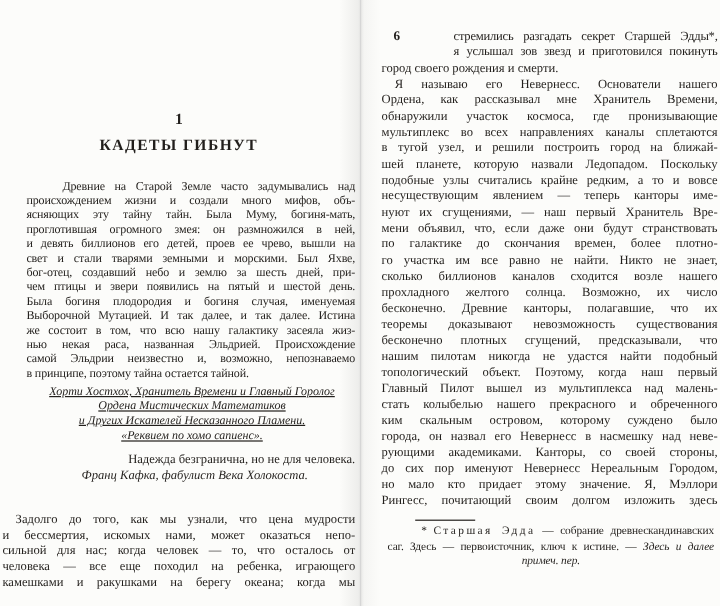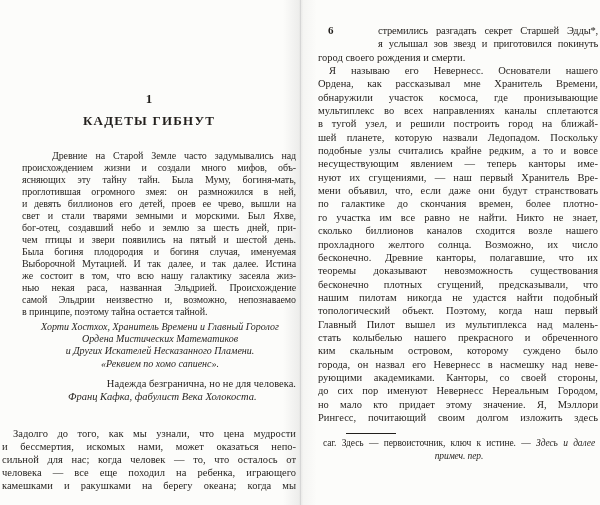--- a/index.html
+++ b/index.html
@@ -16,21 +16,21 @@
   .line{display:block;}
   .jlines .line{text-align:justify;text-align-last:justify;}
   .jlines.last-flush .line:last-child{text-align-last:left;}
   .first-ind .line:first-child{text-indent:11px;}
   .first-ind-lg .line:first-child{text-indent:30px;}
 
   .ch-num{margin:92px auto 0;width:268px;text-align:center;font-weight:bold;font-size:13px;line-height:14px;}
   .ch-title{margin:7px auto 16px;width:268px;text-align:center;font-weight:bold;font-size:13px;letter-spacing:1.2px;line-height:15px;}
 
   .epigraph{margin:22px 0 0 20px;width:274px;font-size:10px;line-height:12px;letter-spacing:-0.1px;}
-  .attrib{margin:3px 0 0 20px;width:276px;font-style:italic;text-align:center;font-size:10px;line-height:12.2px;}
+  .attrib{margin:3px 0 0 20px;width:276px;font-style:italic;text-align:center;font-size:10px;line-height:12.2px;text-decoration:underline;}
   .ep2-quote{margin:8px 0 0 40px;font-size:10.5px;line-height:12px;text-align:right;}
   .ep2-attrib{margin:1px 0 0 66px;font-style:italic;font-size:10.5px;line-height:12.5px;}
   .page-left .body-par{margin-top:24px;font-size:10.5px;line-height:13px;}
 
   .folio{position:absolute;left:10px;top:24px;font-weight:bold;font-size:11px;line-height:13.35px;}
   .cont{margin-left:60px;font-size:10.5px;line-height:13.35px;letter-spacing:-0.2px;}
   .flush-line{font-size:10.5px;line-height:13.35px;}
   .page-right .body-par{font-size:10.5px;line-height:13.35px;}
 
   .fn-rule{margin:9px 0 3px 28px;width:50px;height:0;border-top:1px solid var(--text,#221f1c);}
@@ -119,18 +119,19 @@
         <div class="line">стать колыбелью нашего прекрасного и обреченного</div>
         <div class="line">ким скальным островом, которому суждено было</div>
         <div class="line">города, он назвал его Невернесс в насмешку над неве-</div>
         <div class="line">рующими академиками. Канторы, со своей стороны,</div>
         <div class="line">до сих пор именуют Невернесс Нереальным Городом,</div>
         <div class="line">но мало кто придает этому значение. Я, Мэллори</div>
         <div class="line">Рингесс, почитающий своим долгом изложить здесь</div>
       </div>
     <div class="fn-rule"></div>
     <div class="footnote">
+      <div class="fn-line j fn-first"><span>* </span><span class="sp">Старшая Эдда</span><span> — собрание древнескандинавских</span></div>
       <div class="fn-line j"><span>саг. Здесь — первоисточник, ключ к истине. — </span><span class="it">Здесь и далее</span></div>
       <div class="fn-line it">примеч. пер.</div>
     </div>
   </div>
 
 </div>
 
 </body></html>

